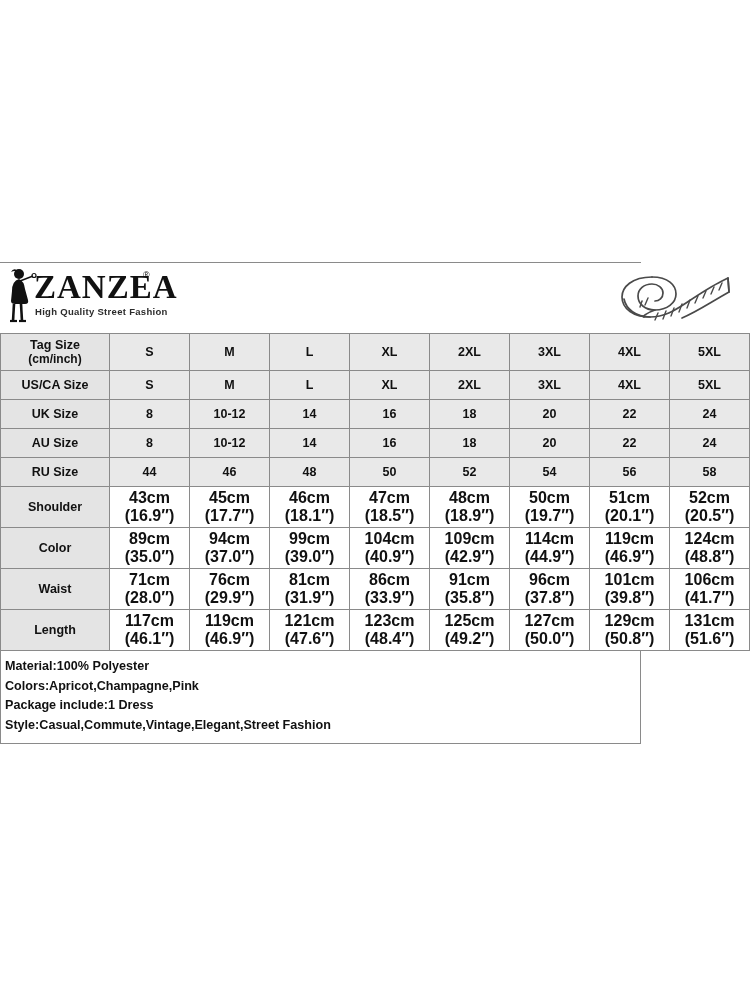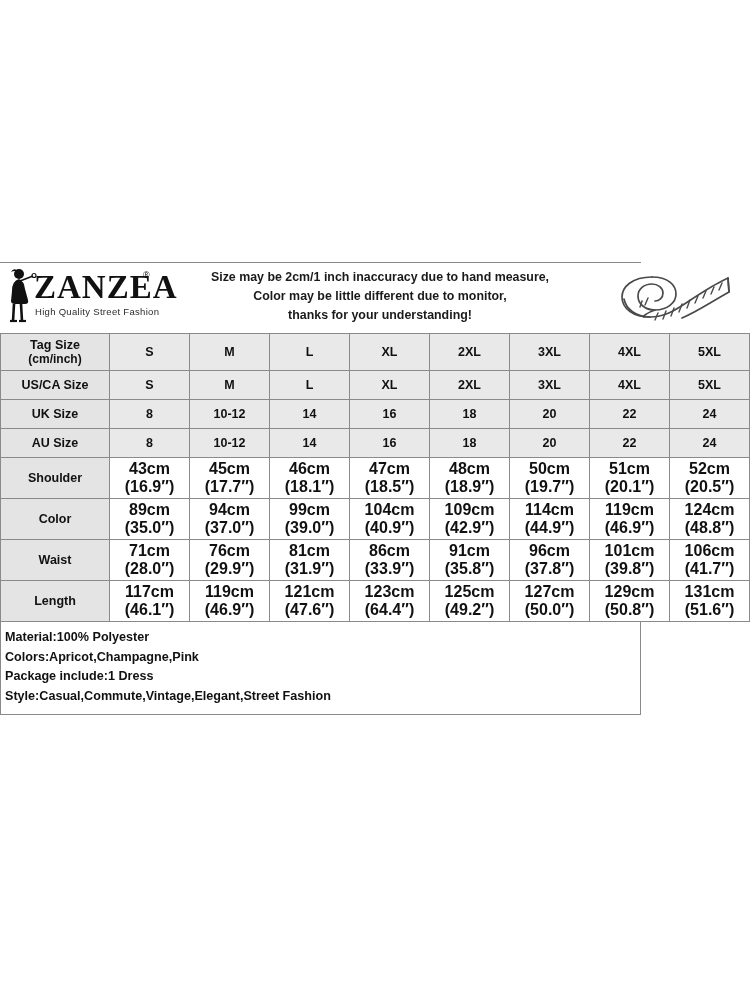--- a/index.html
+++ b/index.html
@@ -66,21 +66,21 @@
     top: 5px;
     font-size: 9px;
     color: #111111;
   }
   .brand-tagline {
     position: absolute;
     left: 31px;
     top: 41px;
     font-family: "Liberation Sans", sans-serif;
     font-size: 9.5px;
-    font-weight: normal;
+    font-weight: bold;
     color: #2b2b2b;
     letter-spacing: 0.3px;
     white-space: nowrap;
   }
 
   .disclaimer {
     position: absolute;
     left: 190px;
     top: 5px;
     width: 380px;
@@ -171,25 +171,20 @@
         <path d="M8 37 L7 54" stroke="#111" stroke-width="2.6"></path>
         <path d="M15 37 L16 54" stroke="#111" stroke-width="2.6"></path>
         <path d="M4 54 L11 54" stroke="#111" stroke-width="2.2"></path>
         <path d="M13 54 L20 54" stroke="#111" stroke-width="2.2"></path>
       </svg>
       <div class="brand-word">ZANZEA</div>
       <div class="brand-reg">®</div>
       <div class="brand-tagline">High Quality Street Fashion</div>
     </div>
 
-    <div class="disclaimer">
-      <div>Size may be 2cm/1 inch inaccuracy due to hand measure,</div>
-      <div>Color may be little different due to monitor,</div>
-      <div>thanks for your understanding!</div>
-    </div>
 
     <div class="tape-wrap">
       <svg viewBox="0 0 126 62" width="126" height="62">
         <g fill="none" stroke="#4a4a4a" stroke-width="1.7" stroke-linejoin="round" stroke-linecap="round">
           <path d="M40 12 C20 12 10 22 10 32 C10 44 22 52 38 52 C52 52 62 46 74 38
                    C86 30 98 22 110 16 L116 13 L117 27 L110 31 C96 39 84 47 70 53"></path>
           <path d="M40 12 C56 12 64 20 64 29 C64 38 55 45 43 45 C33 45 26 39 26 31
                    C26 24 32 19 40 19 C46 19 51 23 51 28 C51 33 47 36 43 36"></path>
           <path d="M38 52 C24 52 14 44 12 34"></path>
           <path d="M43 45 C34 48 30 52 32 52"></path>
@@ -251,20 +246,31 @@
           <td class="rowlabel"><span>AU Size</span></td>
           <td class="val">8</td>
           <td class="val">10-12</td>
           <td class="val">14</td>
           <td class="val">16</td>
           <td class="val">18</td>
           <td class="val">20</td>
           <td class="val">22</td>
           <td class="val">24</td>
         </tr>
+        <tr class="meta">
+          <td class="rowlabel"><span>RU Size</span></td>
+          <td class="val">44</td>
+          <td class="val">46</td>
+          <td class="val">48</td>
+          <td class="val">50</td>
+          <td class="val">52</td>
+          <td class="val">54</td>
+          <td class="val">56</td>
+          <td class="val">58</td>
+        </tr>
         <tr class="meas">
           <td class="rowlabel">Shoulder</td>
           <td class="val"><span>43cm</span><span class="inch">(16.9″)</span></td>
           <td class="val"><span>45cm</span><span class="inch">(17.7″)</span></td>
           <td class="val"><span>46cm</span><span class="inch">(18.1″)</span></td>
           <td class="val"><span>47cm</span><span class="inch">(18.5″)</span></td>
           <td class="val"><span>48cm</span><span class="inch">(18.9″)</span></td>
           <td class="val"><span>50cm</span><span class="inch">(19.7″)</span></td>
           <td class="val"><span>51cm</span><span class="inch">(20.1″)</span></td>
           <td class="val"><span>52cm</span><span class="inch">(20.5″)</span></td>
@@ -289,21 +295,21 @@
           <td class="val"><span>91cm</span><span class="inch">(35.8″)</span></td>
           <td class="val"><span>96cm</span><span class="inch">(37.8″)</span></td>
           <td class="val"><span>101cm</span><span class="inch">(39.8″)</span></td>
           <td class="val"><span>106cm</span><span class="inch">(41.7″)</span></td>
         </tr>
         <tr class="meas">
           <td class="rowlabel">Length</td>
           <td class="val"><span>117cm</span><span class="inch">(46.1″)</span></td>
           <td class="val"><span>119cm</span><span class="inch">(46.9″)</span></td>
           <td class="val"><span>121cm</span><span class="inch">(47.6″)</span></td>
-          <td class="val"><span>123cm</span><span class="inch">(64.4″)</span></td>
+          <td class="val"><span>123cm</span><span class="inch">(48.4″)</span></td>
           <td class="val"><span>125cm</span><span class="inch">(49.2″)</span></td>
           <td class="val"><span>127cm</span><span class="inch">(50.0″)</span></td>
           <td class="val"><span>129cm</span><span class="inch">(50.8″)</span></td>
           <td class="val"><span>131cm</span><span class="inch">(51.6″)</span></td>
         </tr>
       </tbody>
   </table>
 
   <div class="footer-notes">
     <div>Material:100% Polyester</div>

